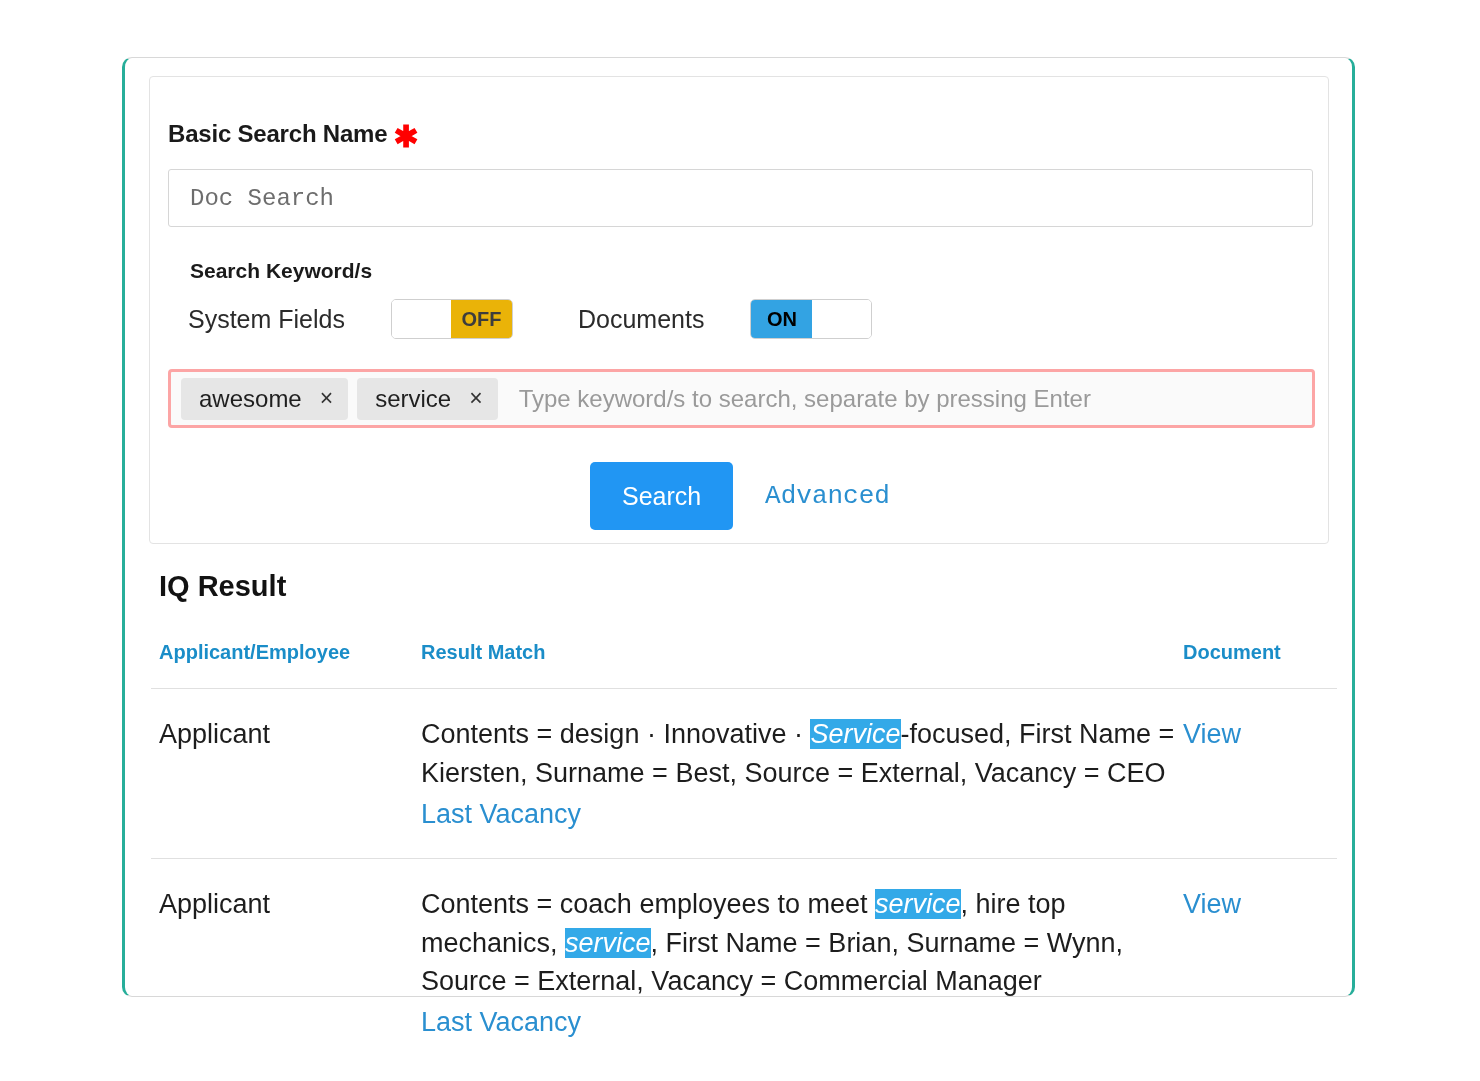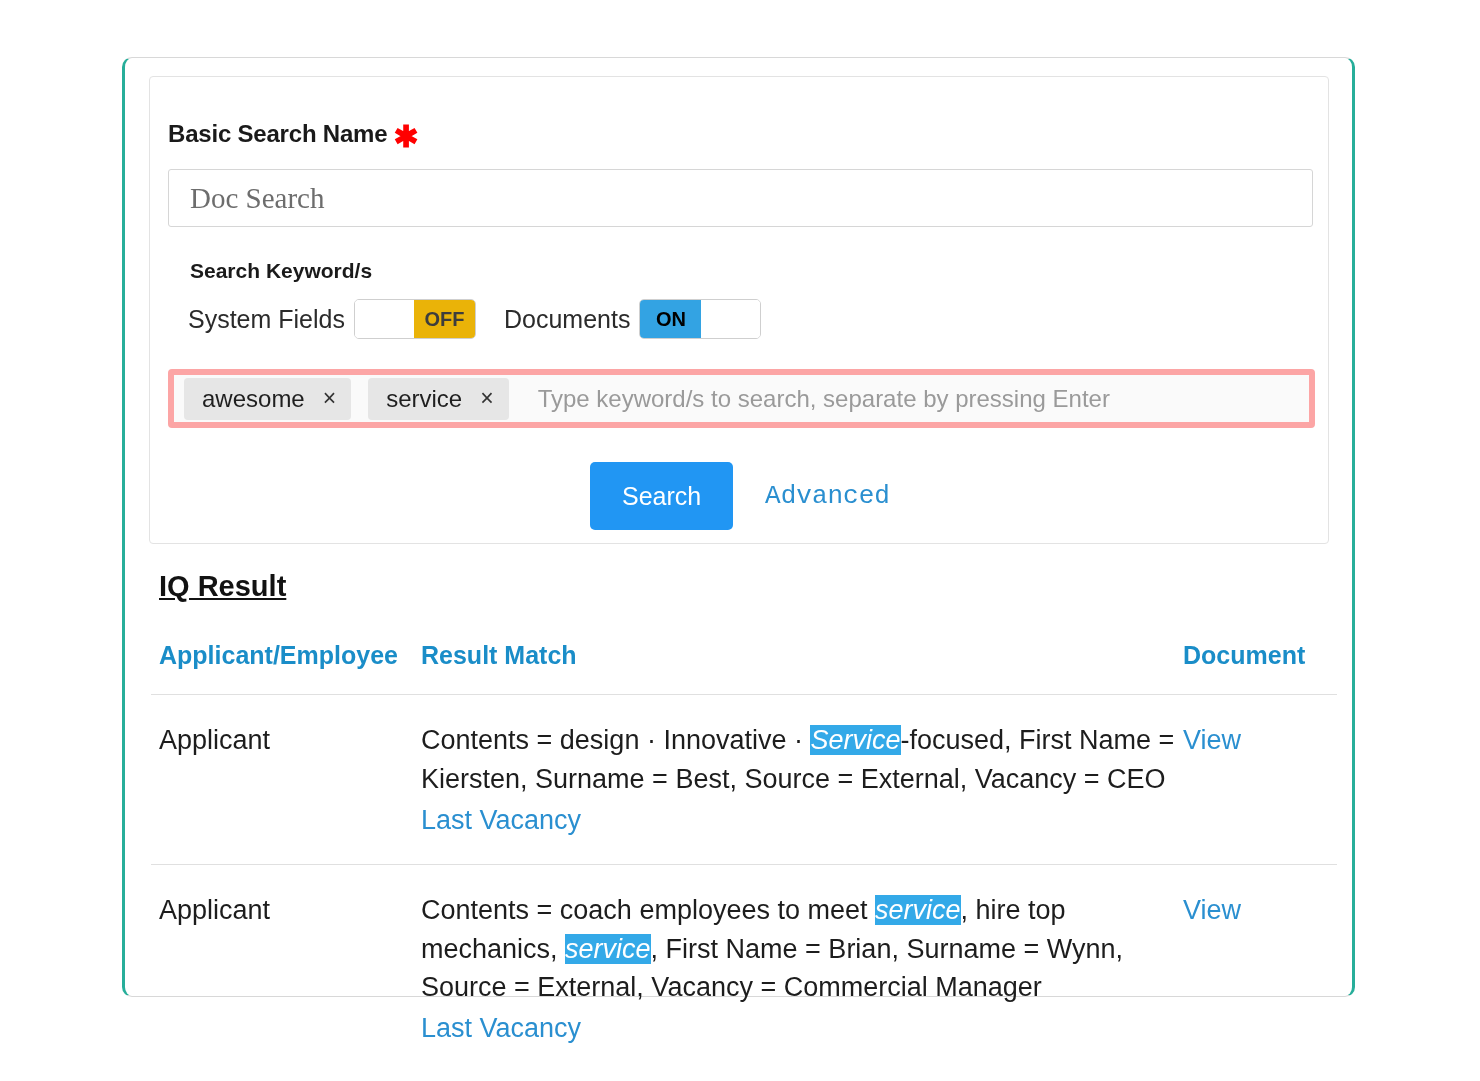--- a/index.html
+++ b/index.html
@@ -68,22 +68,22 @@
 
   .name-input {
     position: absolute;
     left: 18px;
     top: 92px;
     width: 1145px;
     height: 58px;
     border: 1px solid #d6d6d6;
     border-radius: 3px;
     box-sizing: border-box;
-    font-family: Liberation Serif, serif;
-    font-size: 29px;
+    font-family: Liberation Mono, monospace;
+    font-size: 24px;
     color: #5a5a5a;
     padding: 0 0 0 21px;
     outline: none;
     background: #fff;
   }
   .name-input::placeholder { color: #6d6d6d; opacity: 1; }
 
   .kw-title {
     position: absolute;
     left: 40px;
@@ -93,20 +93,21 @@
     color: #1a1a1a;
   }
 
   
   .toggle-row {
     position: absolute;
     left: 38px;
     top: 222px;
     display: flex;
     align-items: center;
+    gap: 37px;
   }
   .toggle-label {
     font-size: 25px;
     color: #2b2b2b;
     white-space: nowrap;
   }
   .switch {
     width: 122px;
     height: 40px;
     border: 1px solid #cfcfcf;
@@ -134,27 +135,26 @@
   .gap-lbl { margin-left: 28px; }
 
   
   .tag-field {
     position: absolute;
     left: 18px;
     top: 292px;
     width: 1147px;
     height: 59px;
     background: #fafafa;
-    border: 6px solid #fca5a5;
+    border: 3px solid #fca5a5;
     border-radius: 4px;
     box-sizing: border-box;
     display: flex;
     align-items: center;
     padding-left: 10px;
-    gap: 8px;
   }
   .tag {
     display: flex;
     align-items: center;
     background: #e6e6e6;
     border-radius: 4px;
     height: 42px;
     padding: 0 15px 0 18px;
     margin-right: 9px;
     font-size: 24px;
@@ -209,31 +209,30 @@
     position: absolute;
     left: 26px;
     top: 512px;
     width: 1180px;
   }
   .iq-title {
     font-size: 29px;
     font-weight: bold;
     color: #121212;
     margin: 0 0 38px 8px;
-    text-decoration: underline;
   }
   table.result-table {
     border-collapse: collapse;
     width: 1178px;
     table-layout: fixed;
   }
   table.result-table th {
     text-align: left;
     color: #1a8dc8;
-    font-size: 25px;
+    font-size: 20px;
     font-weight: bold;
     padding: 0 0 24px 0;
     border-bottom: 1px solid #e0e0e0;
     vertical-align: top;
   }
   table.result-table td {
     font-size: 27px;
     color: #1d1d1d;
     padding: 26px 0 24px 0;
     vertical-align: top;

